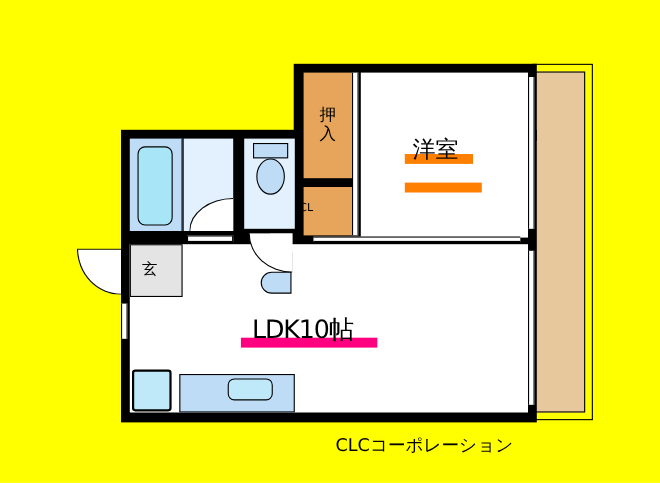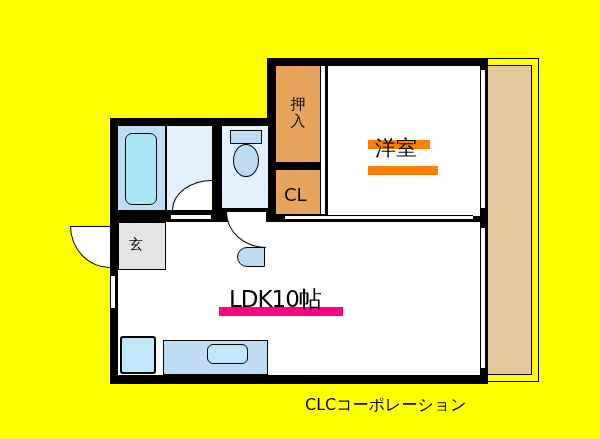--- a/index.html
+++ b/index.html
@@ -50,25 +50,25 @@
   <div class="abs white" style="left:110px;top:276px;width:6px;height:32px;border-left:1px solid #000;border-right:1px solid #000;"></div>
 
   <div class="abs" style="left:120px;top:336px;width:36px;height:38px;background:#bfe9f9;border:2px double #000;border-radius:3px;"></div>
   <div class="abs" style="left:163px;top:340px;width:105px;height:35px;background:#bfdcf7;border:1px solid #000;"></div>
   <div class="abs" style="left:207px;top:344px;width:41px;height:20px;background:#bfe9f9;border:1px solid #000;border-radius:6px;"></div>
 
   <div class="label" style="left:287px;top:96px;font-size:15px;line-height:17px;text-align:center;width:22px;">
     <div>押</div>
     <div>入</div>
   </div>
-  <div class="label" style="left:284px;top:184px;font-size:18px;">CL</div>
+  <div class="label" style="left:272px;top:184px;font-size:10px;">CL</div>
 
   <div class="abs" style="left:368px;top:140px;width:62px;height:9px;background:#ff7f00;"></div>
   <div class="abs" style="left:368px;top:166px;width:70px;height:9px;background:#ff7f00;"></div>
-  <div class="label" style="left:375px;top:134px;font-size:21px;">洋室</div>
+  <div class="label" style="left:375px;top:122px;font-size:21px;">洋室</div>
 
   <div class="label" style="left:129px;top:236px;font-size:14px;">玄</div>
 
   <div class="abs" style="left:219px;top:307px;width:124px;height:9px;background:#ff0080;"></div>
   <div class="label" style="left:229px;top:284px;font-size:23px;letter-spacing:-1px;">LDK10帖</div>
 
   <div class="label" style="left:305px;top:395px;font-size:16px;">CLCコーポレーション</div>
 </div>
 
 </body></html>

